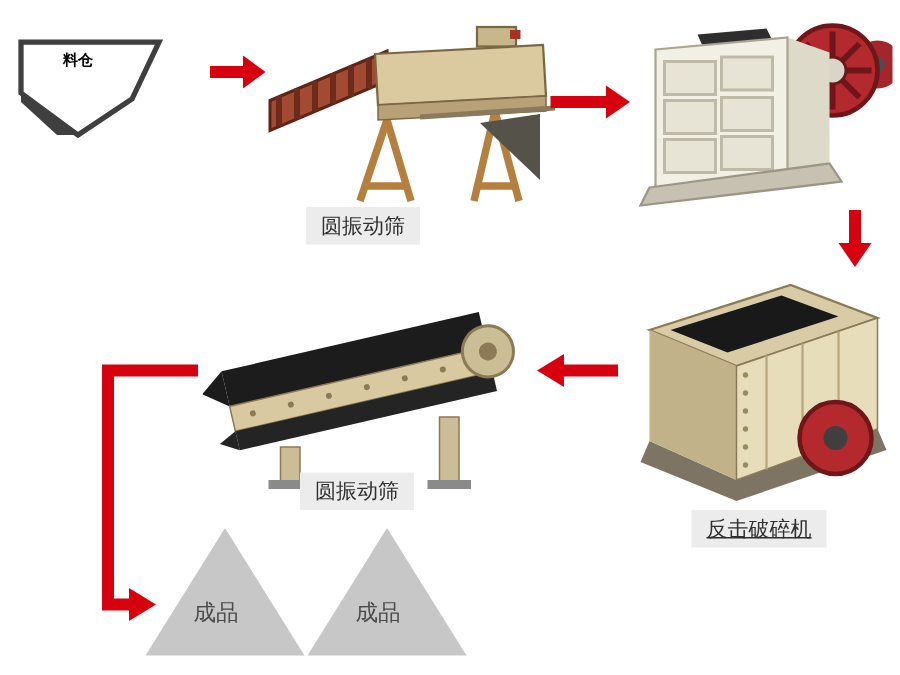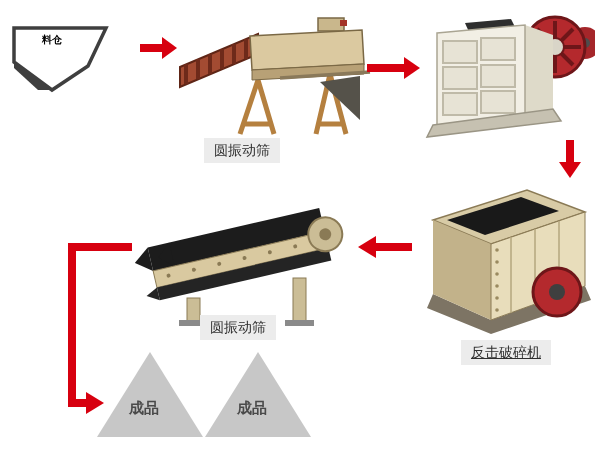--- a/index.html
+++ b/index.html
@@ -10,21 +10,21 @@
   .abs{position:absolute;}
   .label{
     position:absolute;background:#ececec;color:#2f2f2f;font-size:14px;
     padding:3px 10px;white-space:nowrap;line-height:1.35;
   }
   .silo-label{
     position:absolute;left:42px;top:33px;font-size:10px;font-weight:600;color:#000;
     white-space:nowrap;
   }
   .product-label{
-    position:absolute;color:#4a4a4a;font-size:15px;font-weight:700;white-space:nowrap;
+    position:absolute;color:#4a4a4a;font-size:15px;font-weight:400;white-space:nowrap;
   }
 </style>
 </head>
 <body>
 
 <div class="canvas">
 
   <svg class="abs" style="left:8px;top:16px;" width="110" height="86" viewBox="0 0 110 86">
     <polygon points="6,12 98,12 80,50 44,74 6,46" fill="#ffffff" stroke="#3f3f3f" stroke-width="3.5" stroke-linejoin="miter"></polygon>
     <polygon points="6,46 44,74 30,74 6,52" fill="#3f3f3f"></polygon>

